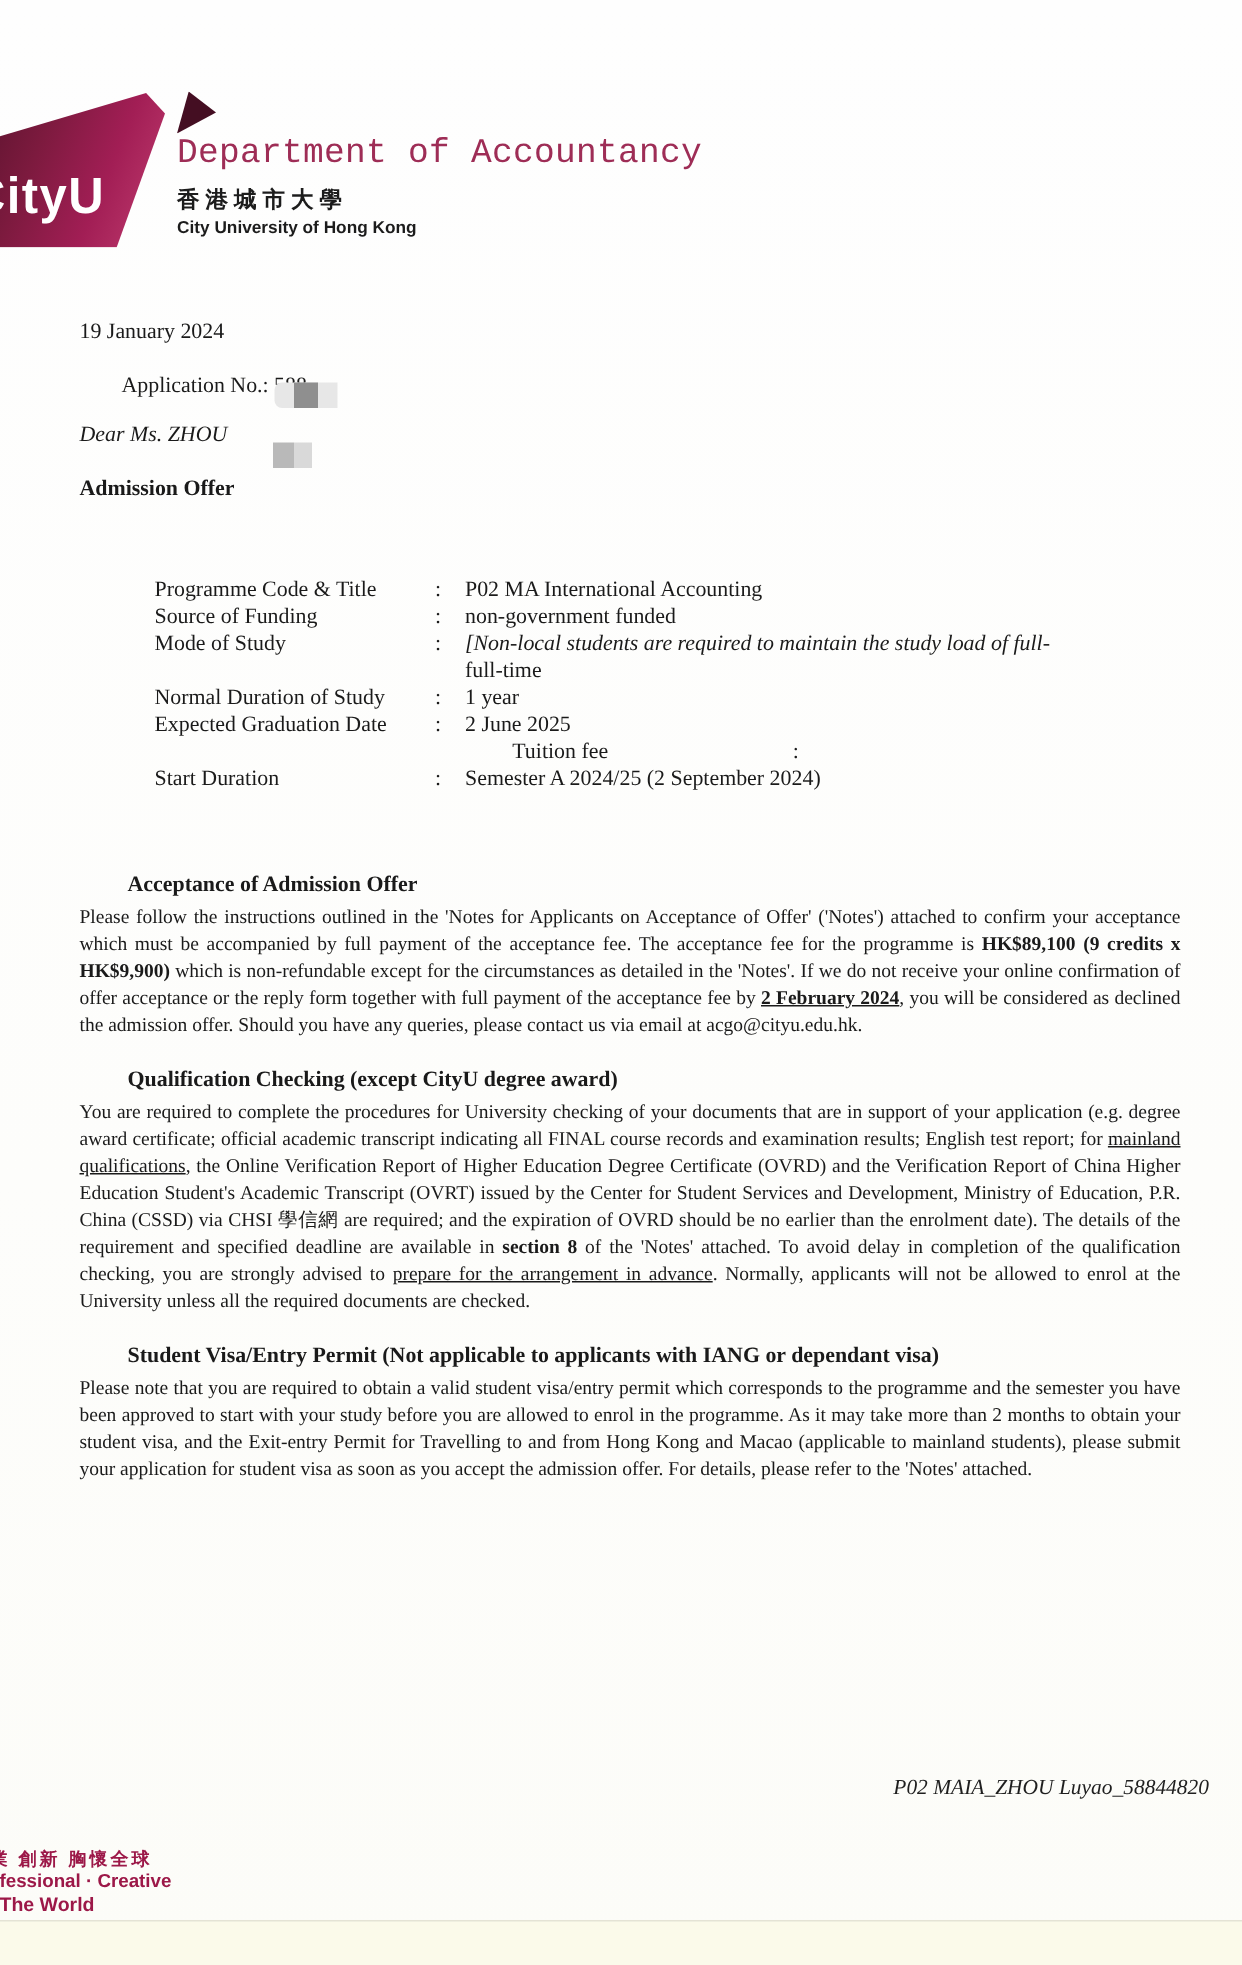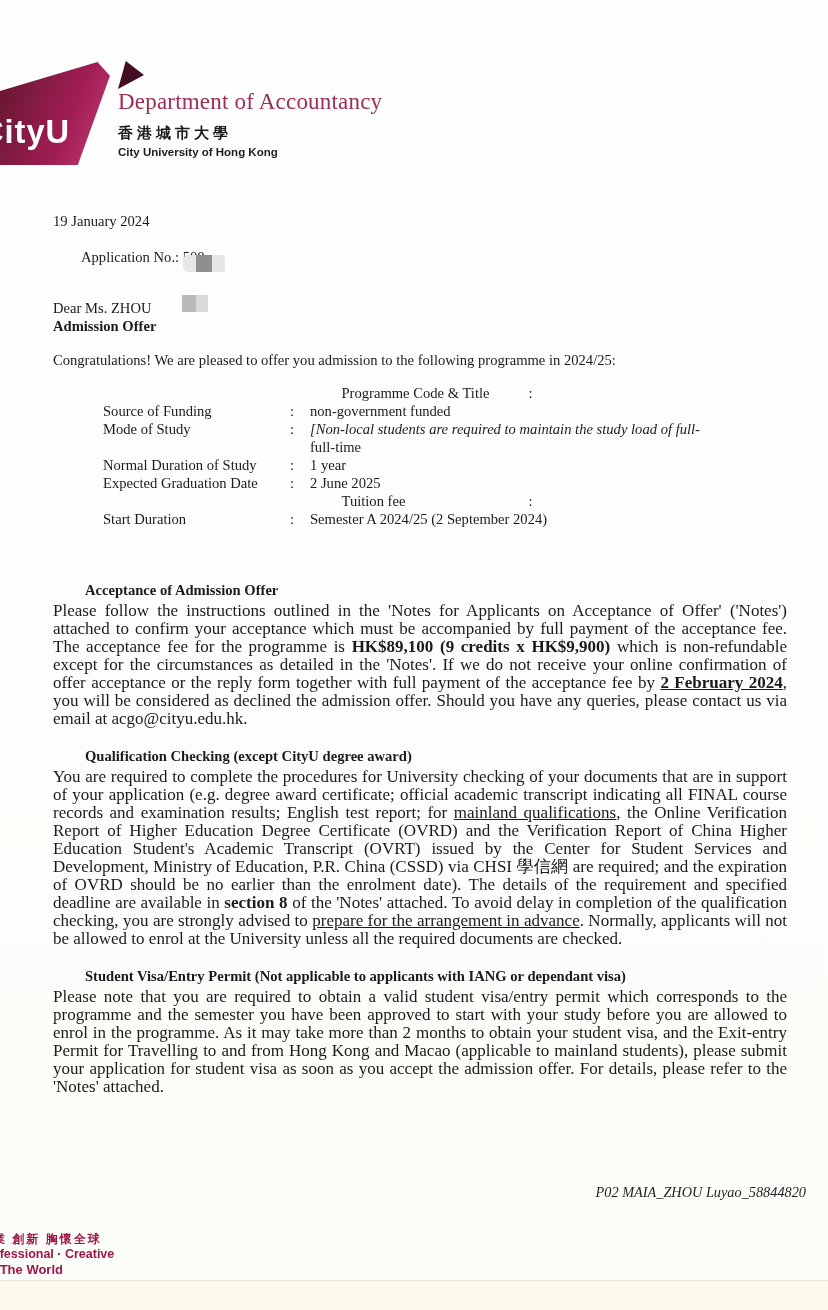--- a/index.html
+++ b/index.html
@@ -25,40 +25,40 @@
     clip-path:polygon(30% 0,100% 50%,0 100%);
   }
   .logo-text{
     position:absolute;left:10px;bottom:16px;
     font-family:"Liberation Sans","DejaVu Sans",sans-serif;
     font-weight:bold;font-size:34px;color:#fff;letter-spacing:1px;
     transform:scaleX(.96);transform-origin:left;
   }
   .dept{
     position:absolute;left:118px;top:89px;
-    font-family:Liberation Serif, serif;
+    font-family:Liberation Mono, monospace;
     font-size:23px;color:#9e2d56;letter-spacing:.2px;
   }
   .uni-zh{
     position:absolute;left:118px;top:124px;
     font-family:"Liberation Sans","DejaVu Sans",sans-serif;
     font-size:15px;font-weight:600;color:#1c1c1c;letter-spacing:4px;
   }
   .uni-en{
     position:absolute;left:118px;top:146px;
     font-family:"Liberation Sans","DejaVu Sans",sans-serif;
     font-size:11.5px;font-weight:600;color:#1c1c1c;
   }
 
   
   .content{position:absolute;left:53px;top:0;width:734px;height:100%;}
   .line{position:absolute;font-size:14.6px;line-height:18px;}
   .date{top:212px;}
   .app-no{top:248px;margin-left:28px;}
-  .salutation{top:299px;}
+  .salutation{top:281px;font-style:italic;}
   .subject{top:317px;font-weight:bold;}
   .intro{top:351px;}
 
   .redaction-1{
     position:absolute;left:183px;top:255px;width:42px;height:17px;
     background:#e7e7e7;border-radius:5px 0 0 5px;
   }
   .redaction-1-dark{
     position:absolute;left:13px;top:0;width:16px;height:17px;background:#8f8f8f;
   }
@@ -74,21 +74,21 @@
     font-size:14.6px;line-height:18px;flex:0 0 auto;}
   .prog-colon{width:20px;flex:0 0 auto;font-size:14.6px;line-height:18px;}
   .prog-value{flex:1;font-size:14.6px;line-height:18px;}
   .prog-value .value-line{display:block;}
 
   
   .sections{position:absolute;top:580px;left:0;width:734px;}
   .sec{margin:0 0 18px 0;}
   .sec-heading{font-size:14.6px;line-height:20px;font-weight:bold;margin-left:32px;}
   .sec-para{
-    margin:2px 0 0 0;font-size:17px;line-height:18px;
+    margin:2px 0 0 0;font-size:13px;line-height:18px;
     text-align:justify;text-align-last:left;
   }
   .b{font-weight:bold;}
   .u{text-decoration:underline;}
   .i{font-style:italic;}
 
   
   .footer-logo{
     position:absolute;left:0;top:1232px;width:220px;
     font-family:"Liberation Sans","DejaVu Sans",sans-serif;
@@ -117,26 +117,28 @@
   <div class="logo-fold"></div>
   <div class="dept">Department of Accountancy</div>
   <div class="uni-zh">香港城市大學</div>
   <div class="uni-en">City University of Hong Kong</div>
 
   <div class="content">
     <div class="line date">19 January 2024</div>
     <div class="line app-no">Application No.: 588</div>
     <div class="line salutation">Dear Ms. ZHOU</div>
     <div class="line subject">Admission Offer</div>
-    <div class="line intro">Congratulations! We are pleased to offer you admission to the following programme in 2024/25:</div>
 
     <div class="prog-table">
         <div class="prog-row">
           <div class="prog-label">Programme Code &amp; Title</div>
           <div class="prog-colon">:</div>
+          <div class="prog-value">
+            <span class="value-line">P02 MA International Accounting</span>
+          </div>
         </div>
         <div class="prog-row">
           <div class="prog-label">Source of Funding</div>
           <div class="prog-colon">:</div>
           <div class="prog-value">
             <span class="value-line">non-government funded</span>
           </div>
         </div>
         <div class="prog-row">
           <div class="prog-label">Mode of Study</div>

